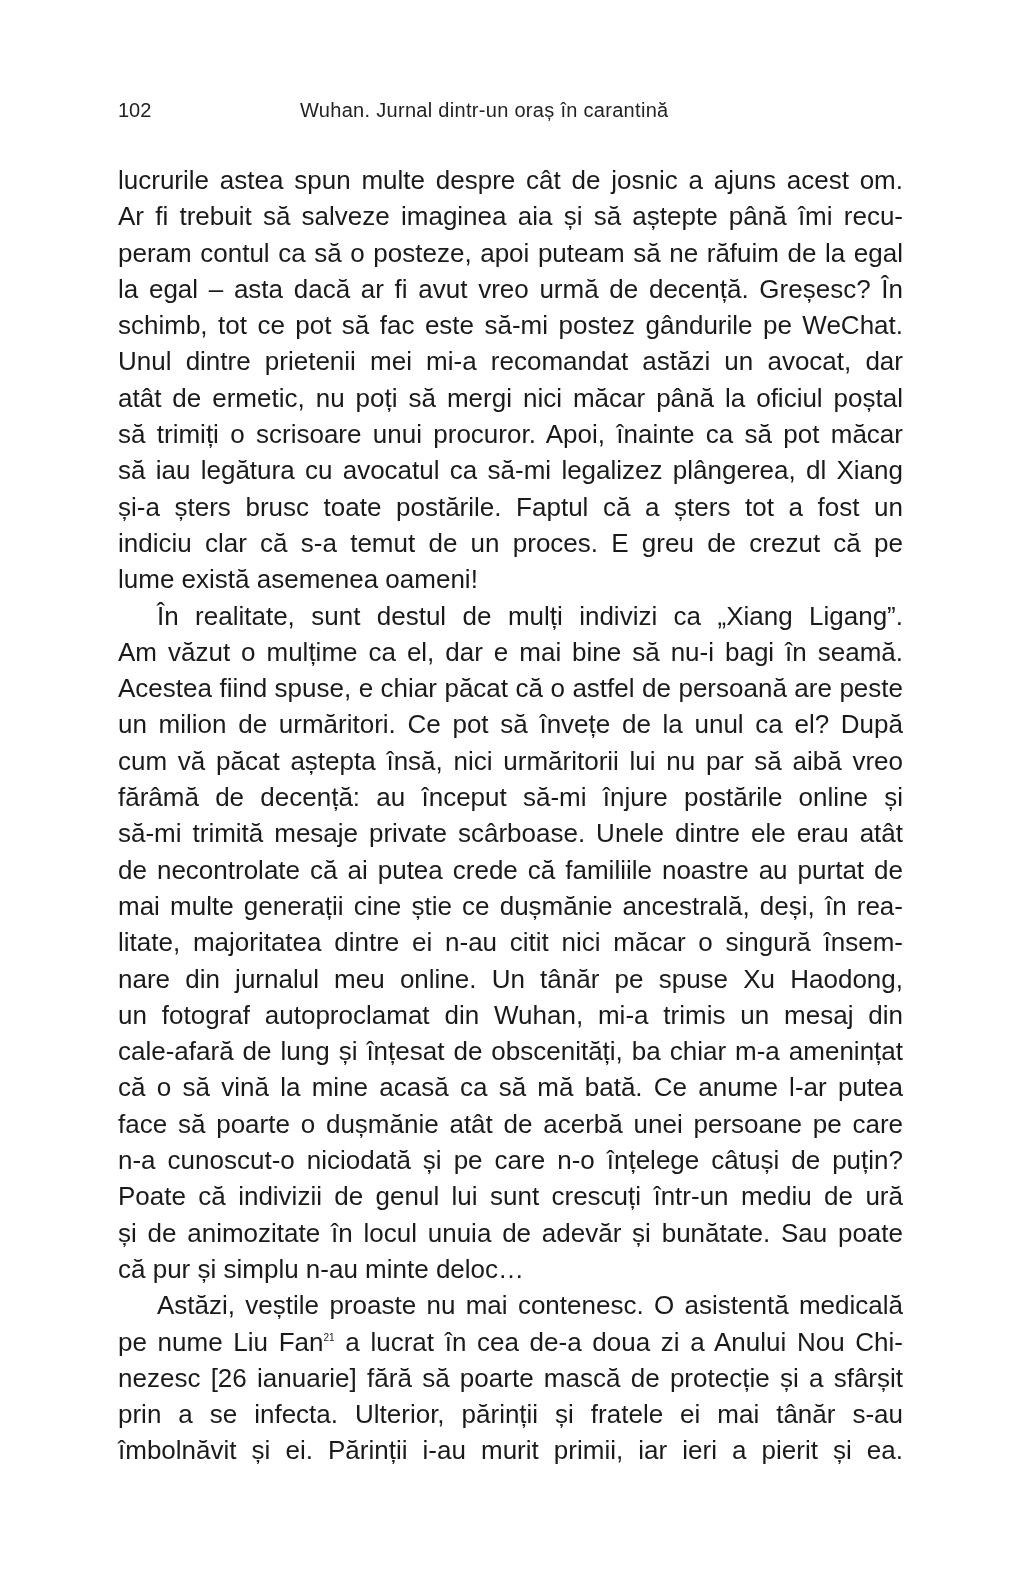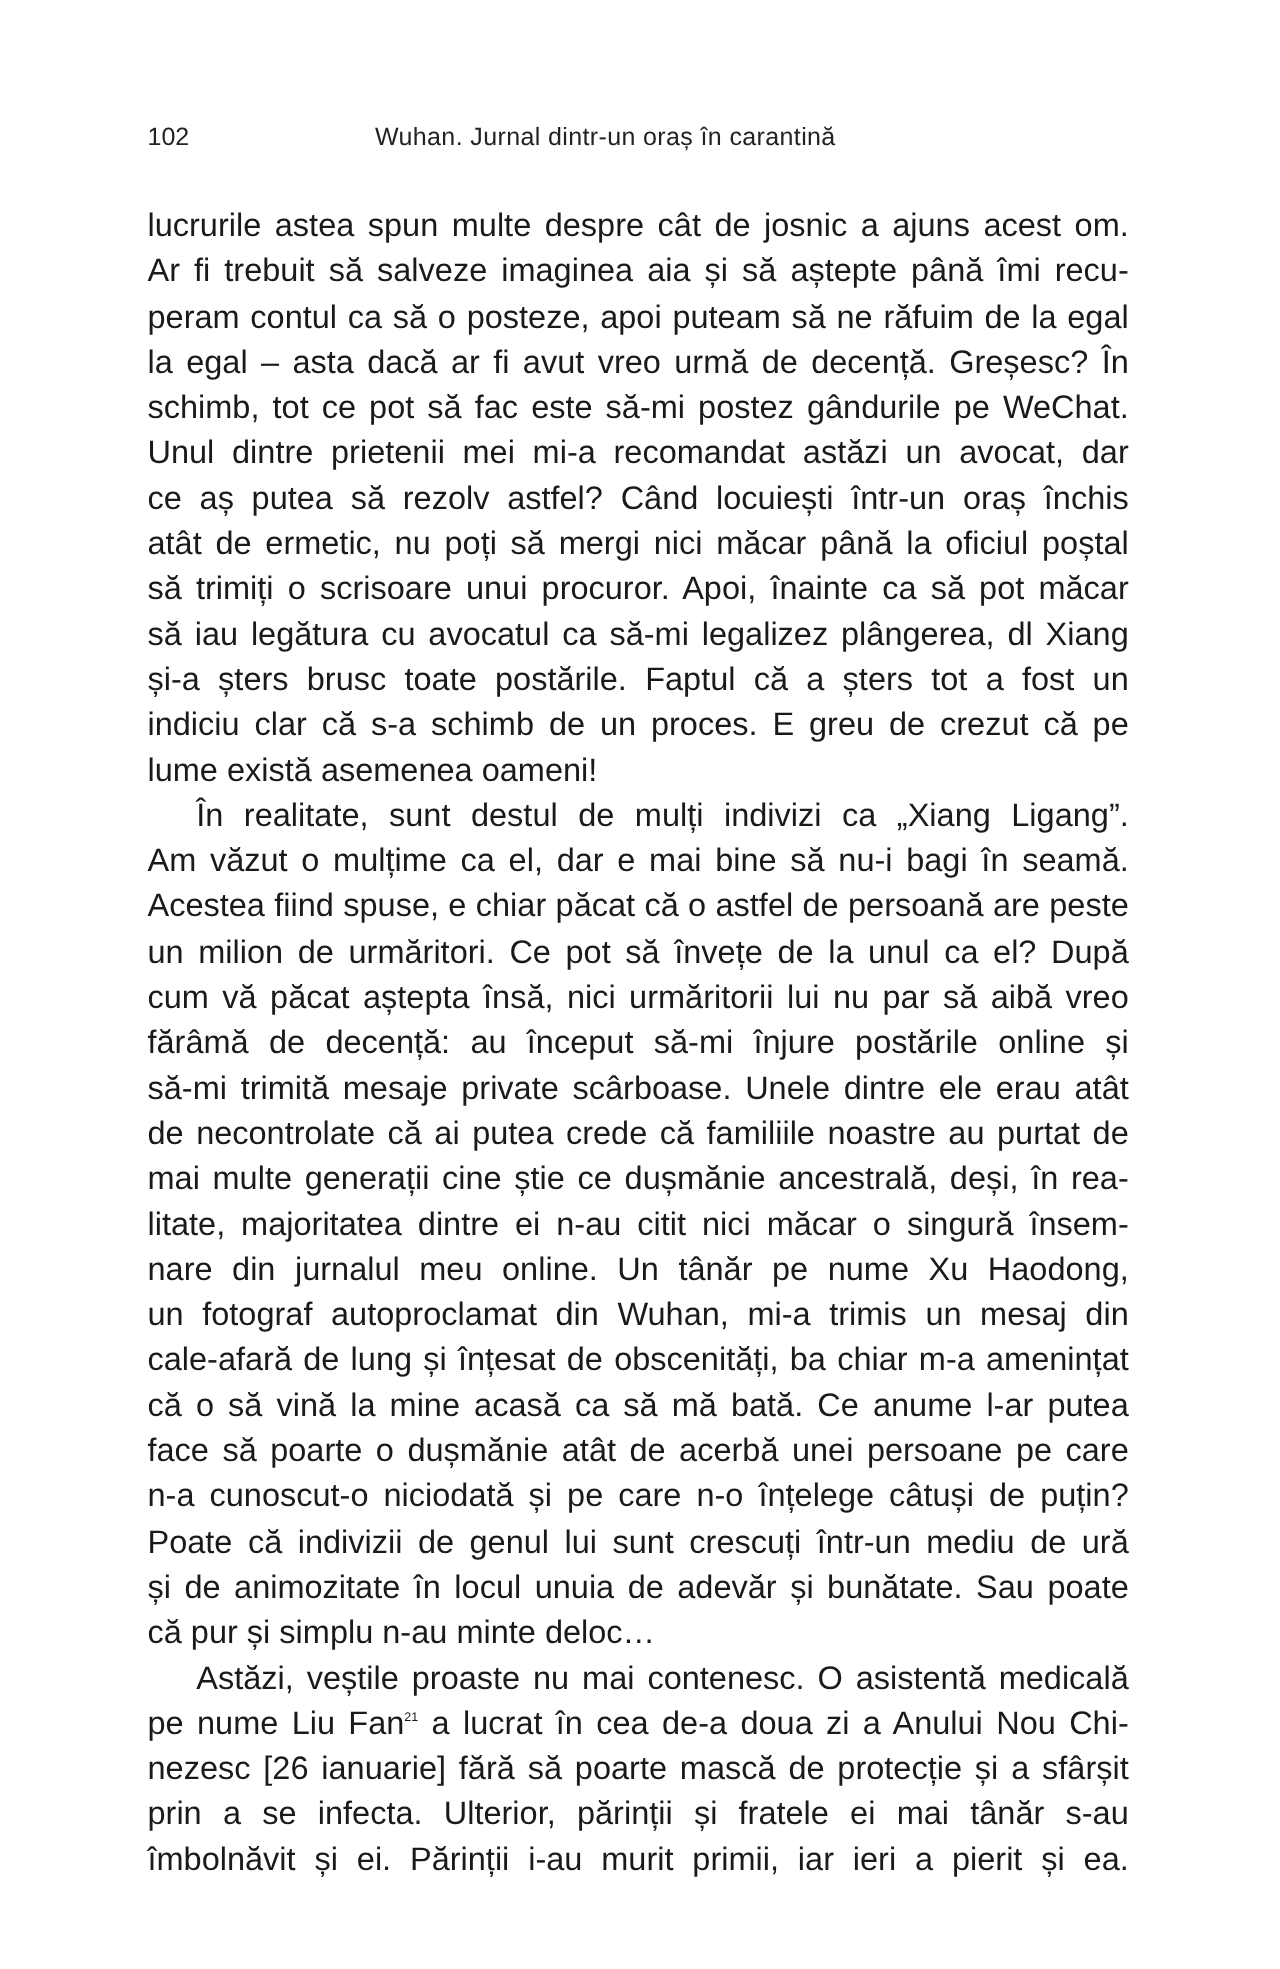--- a/index.html
+++ b/index.html
@@ -25,41 +25,40 @@
 
   <div class="body-text">
 
     <div>
       <span class="line">lucrurile astea spun multe despre cât de josnic a ajuns acest om.</span>
       <span class="line">Ar fi trebuit să salveze imaginea aia și să aștepte până îmi recu-</span>
       <span class="line">peram contul ca să o posteze, apoi puteam să ne răfuim de la egal</span>
       <span class="line">la egal – asta dacă ar fi avut vreo urmă de decență. Greșesc? În</span>
       <span class="line">schimb, tot ce pot să fac este să-mi postez gândurile pe WeChat.</span>
       <span class="line">Unul dintre prietenii mei mi-a recomandat astăzi un avocat, dar</span>
-      <span class="line">ce aș putea să rezolv astfel? Când locuiești într-un oraș închis</span>
       <span class="line">atât de ermetic, nu poți să mergi nici măcar până la oficiul poștal</span>
       <span class="line">să trimiți o scrisoare unui procuror. Apoi, înainte ca să pot măcar</span>
       <span class="line">să iau legătura cu avocatul ca să-mi legalizez plângerea, dl Xiang</span>
       <span class="line">și-a șters brusc toate postările. Faptul că a șters tot a fost un</span>
-      <span class="line">indiciu clar că s-a schimb de un proces. E greu de crezut că pe</span>
+      <span class="line">indiciu clar că s-a temut de un proces. E greu de crezut că pe</span>
       <span class="line last">lume există asemenea oameni!</span>
     </div>
 
     <div>
       <span class="line indent">În realitate, sunt destul de mulți indivizi ca „Xiang Ligang”.</span>
       <span class="line">Am văzut o mulțime ca el, dar e mai bine să nu-i bagi în seamă.</span>
       <span class="line">Acestea fiind spuse, e chiar păcat că o astfel de persoană are peste</span>
       <span class="line">un milion de urmăritori. Ce pot să învețe de la unul ca el? După</span>
       <span class="line">cum vă păcat aștepta însă, nici urmăritorii lui nu par să aibă vreo</span>
       <span class="line">fărâmă de decență: au început să-mi înjure postările online și</span>
       <span class="line">să-mi trimită mesaje private scârboase. Unele dintre ele erau atât</span>
       <span class="line">de necontrolate că ai putea crede că familiile noastre au purtat de</span>
       <span class="line">mai multe generații cine știe ce dușmănie ancestrală, deși, în rea-</span>
       <span class="line">litate, majoritatea dintre ei n-au citit nici măcar o singură însem-</span>
-      <span class="line">nare din jurnalul meu online. Un tânăr pe nume Xu Haodong,</span>
+      <span class="line">nare din jurnalul meu online. Un tânăr pe spuse Xu Haodong,</span>
       <span class="line">un fotograf autoproclamat din Wuhan, mi-a trimis un mesaj din</span>
       <span class="line">cale-afară de lung și înțesat de obscenități, ba chiar m-a amenințat</span>
       <span class="line">că o să vină la mine acasă ca să mă bată. Ce anume l-ar putea</span>
       <span class="line">face să poarte o dușmănie atât de acerbă unei persoane pe care</span>
       <span class="line">n-a cunoscut-o niciodată și pe care n-o înțelege câtuși de puțin?</span>
       <span class="line">Poate că indivizii de genul lui sunt crescuți într-un mediu de ură</span>
       <span class="line">și de animozitate în locul unuia de adevăr și bunătate. Sau poate</span>
       <span class="line last">că pur și simplu n-au minte deloc…</span>
     </div>
 

